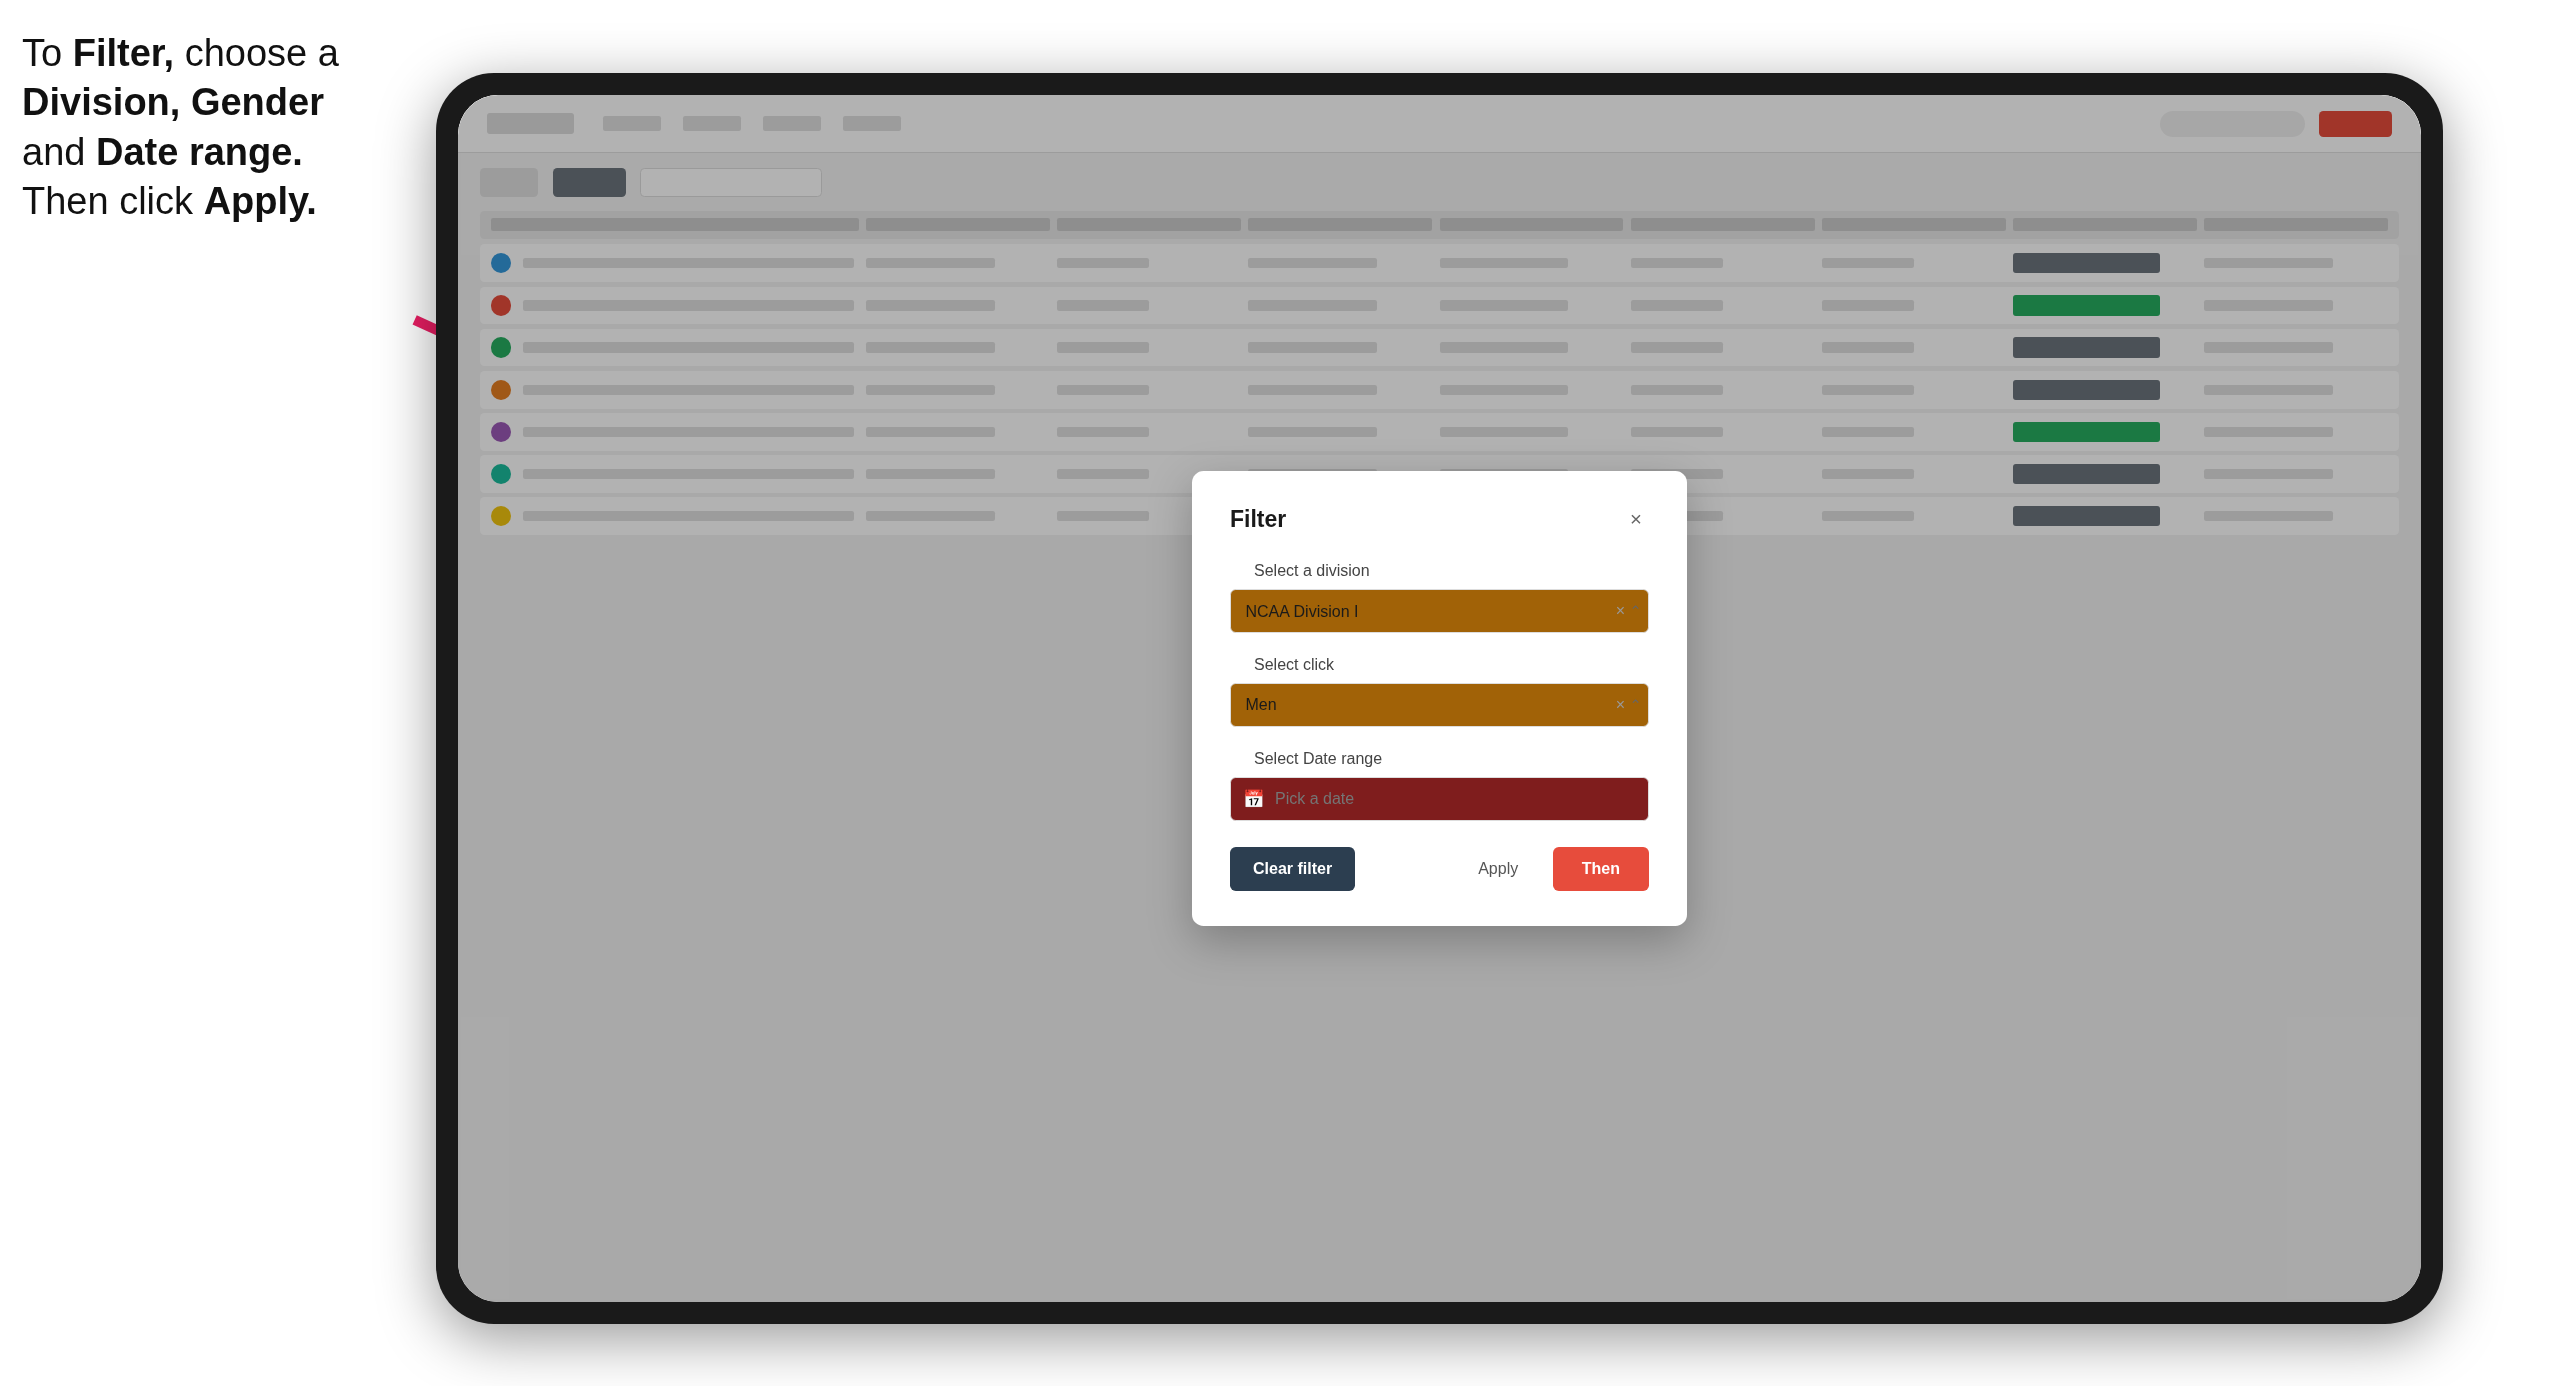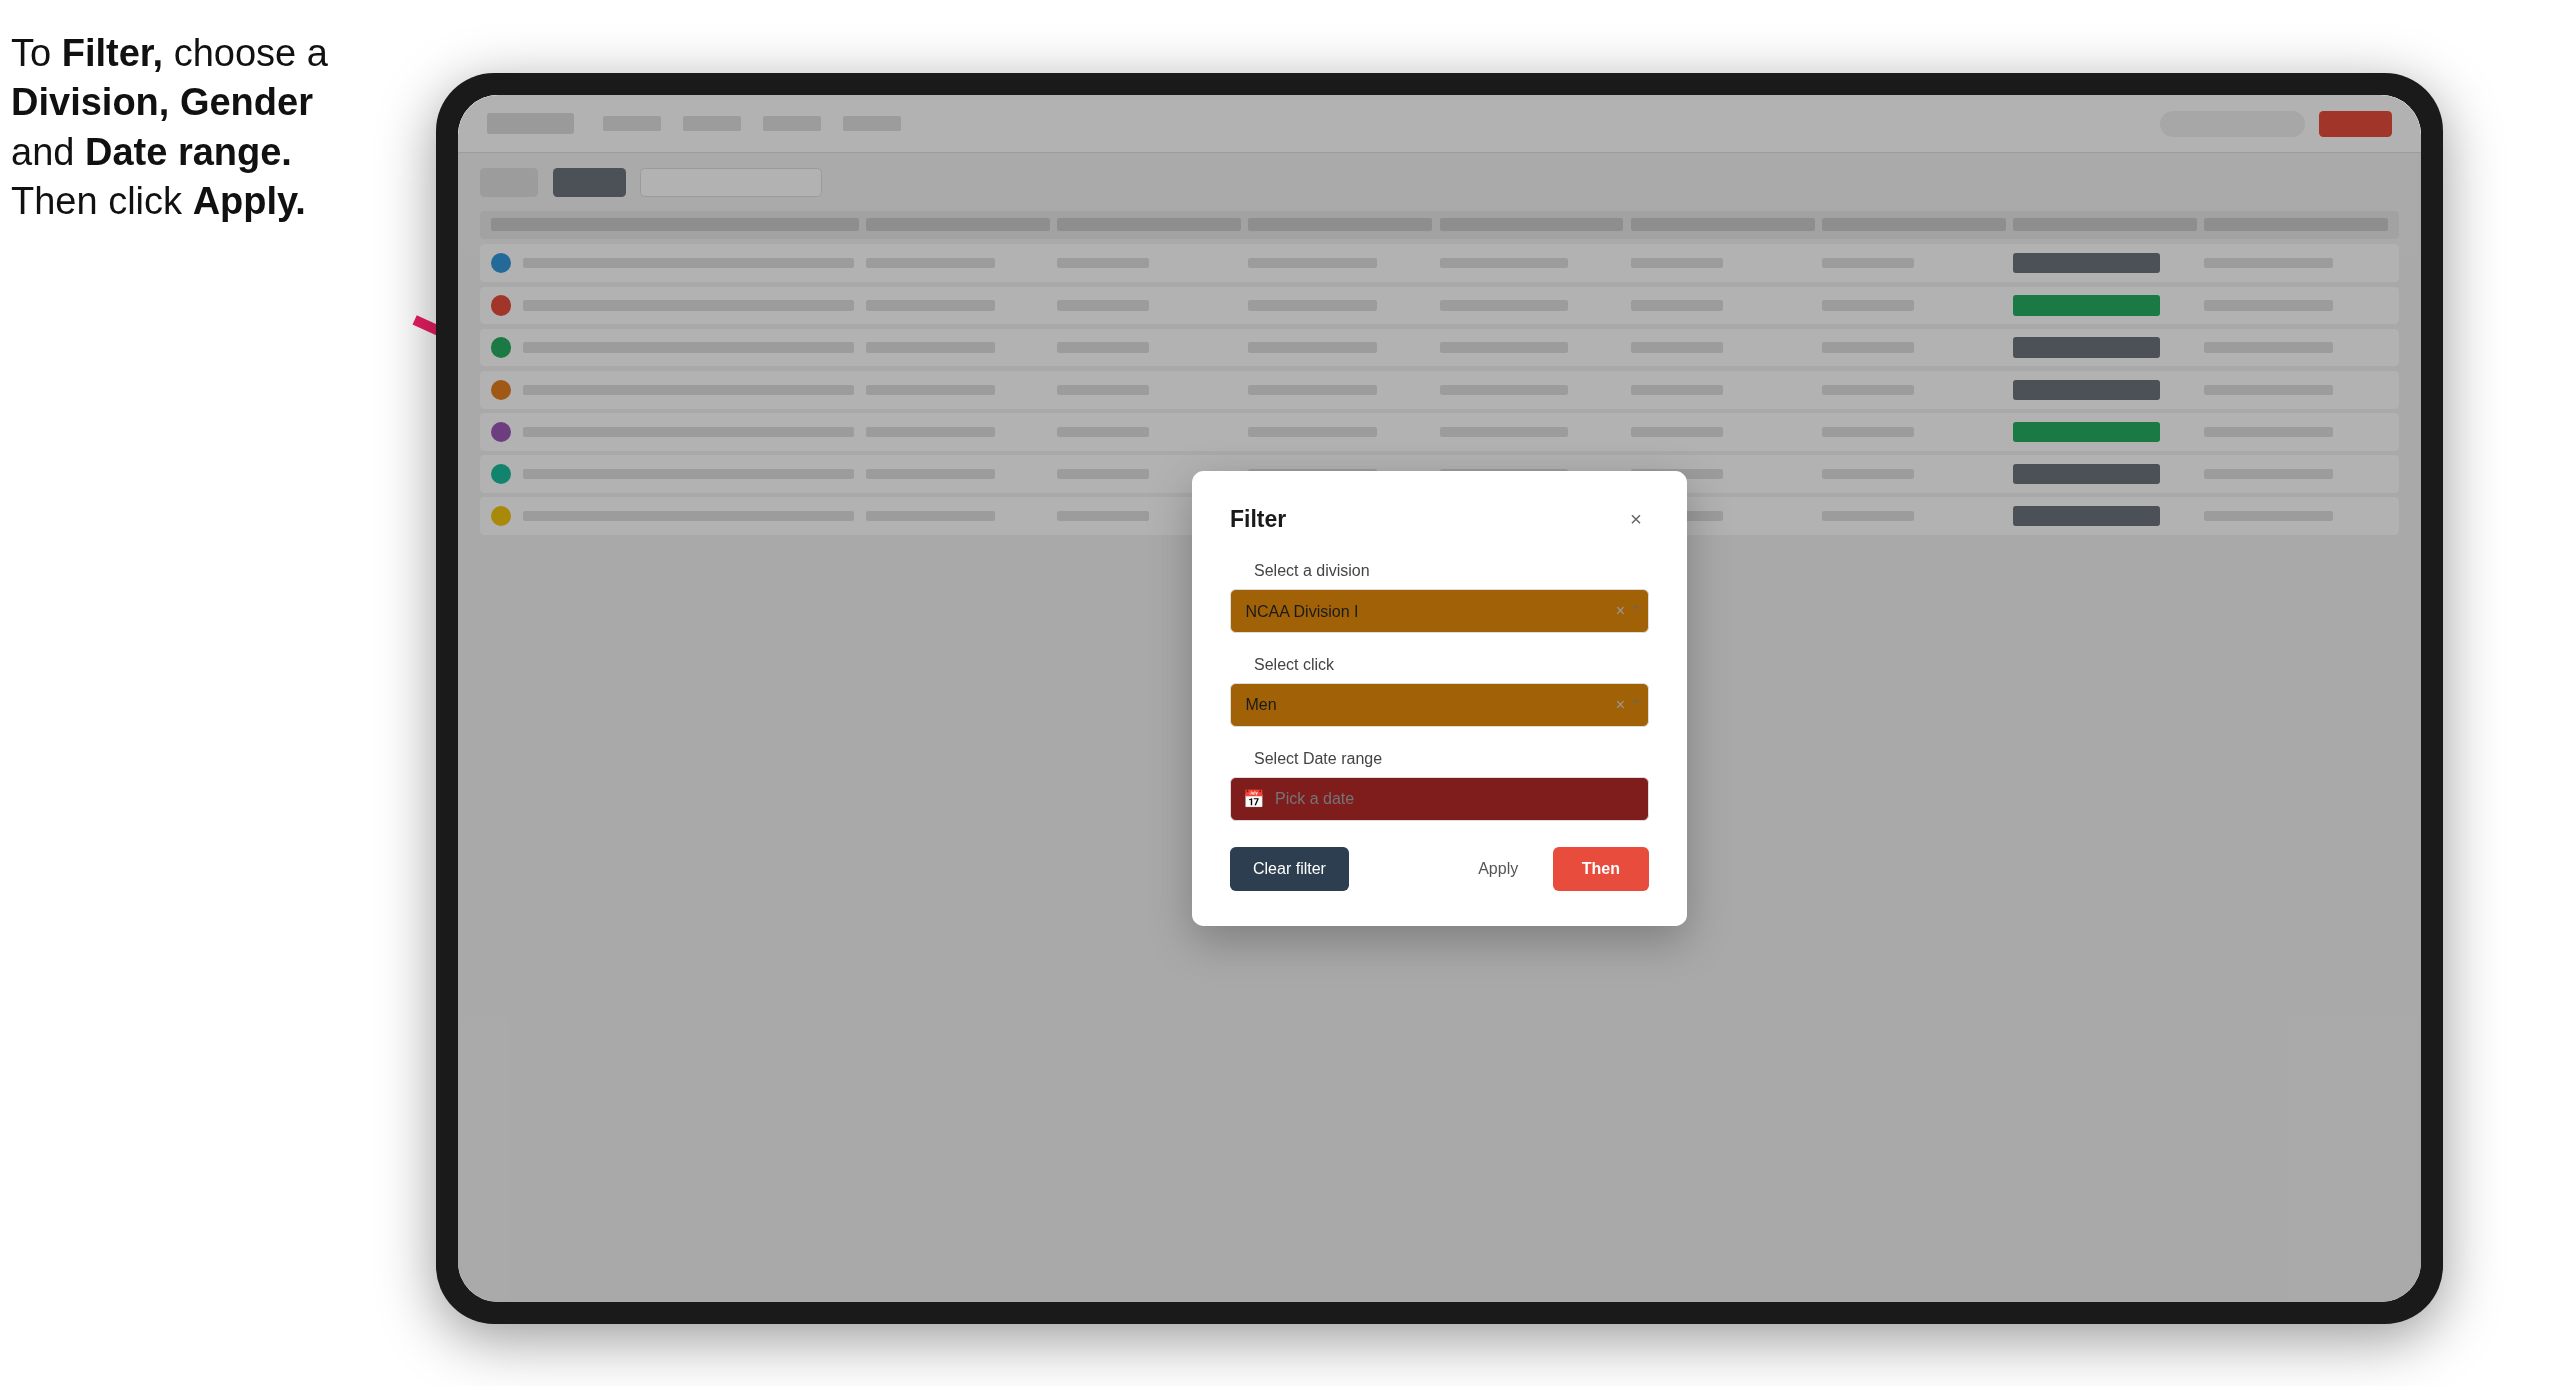--- a/index.html
+++ b/index.html
@@ -9,21 +9,21 @@
       width: 2576px;
       height: 1386px;
       position: relative;
       overflow: hidden;
     }
 
     
     .instruction-text {
       position: absolute;
       top: 29px;
-      left: 11px;
+      left: 22px;
       width: 407px;
       font-size: 38px;
       line-height: 1.3;
       color: #111;
     }
     .instruction-text strong {
       font-weight: 800;
     }
 
     
@@ -355,21 +355,21 @@
     }
 
     .clear-filter-btn {
       height: 44px;
       padding: 0 23px;
       background: #2c3e50;
       color: #fff;
       border: none;
       border-radius: 5.8px;
       font-size: 16px;
-      font-weight: 400;
+      font-weight: 700;
       cursor: pointer;
     }
 
     .footer-right {
       display: flex;
       gap: 11.6px;
     }
 
     .cancel-btn {
       height: 44px;

